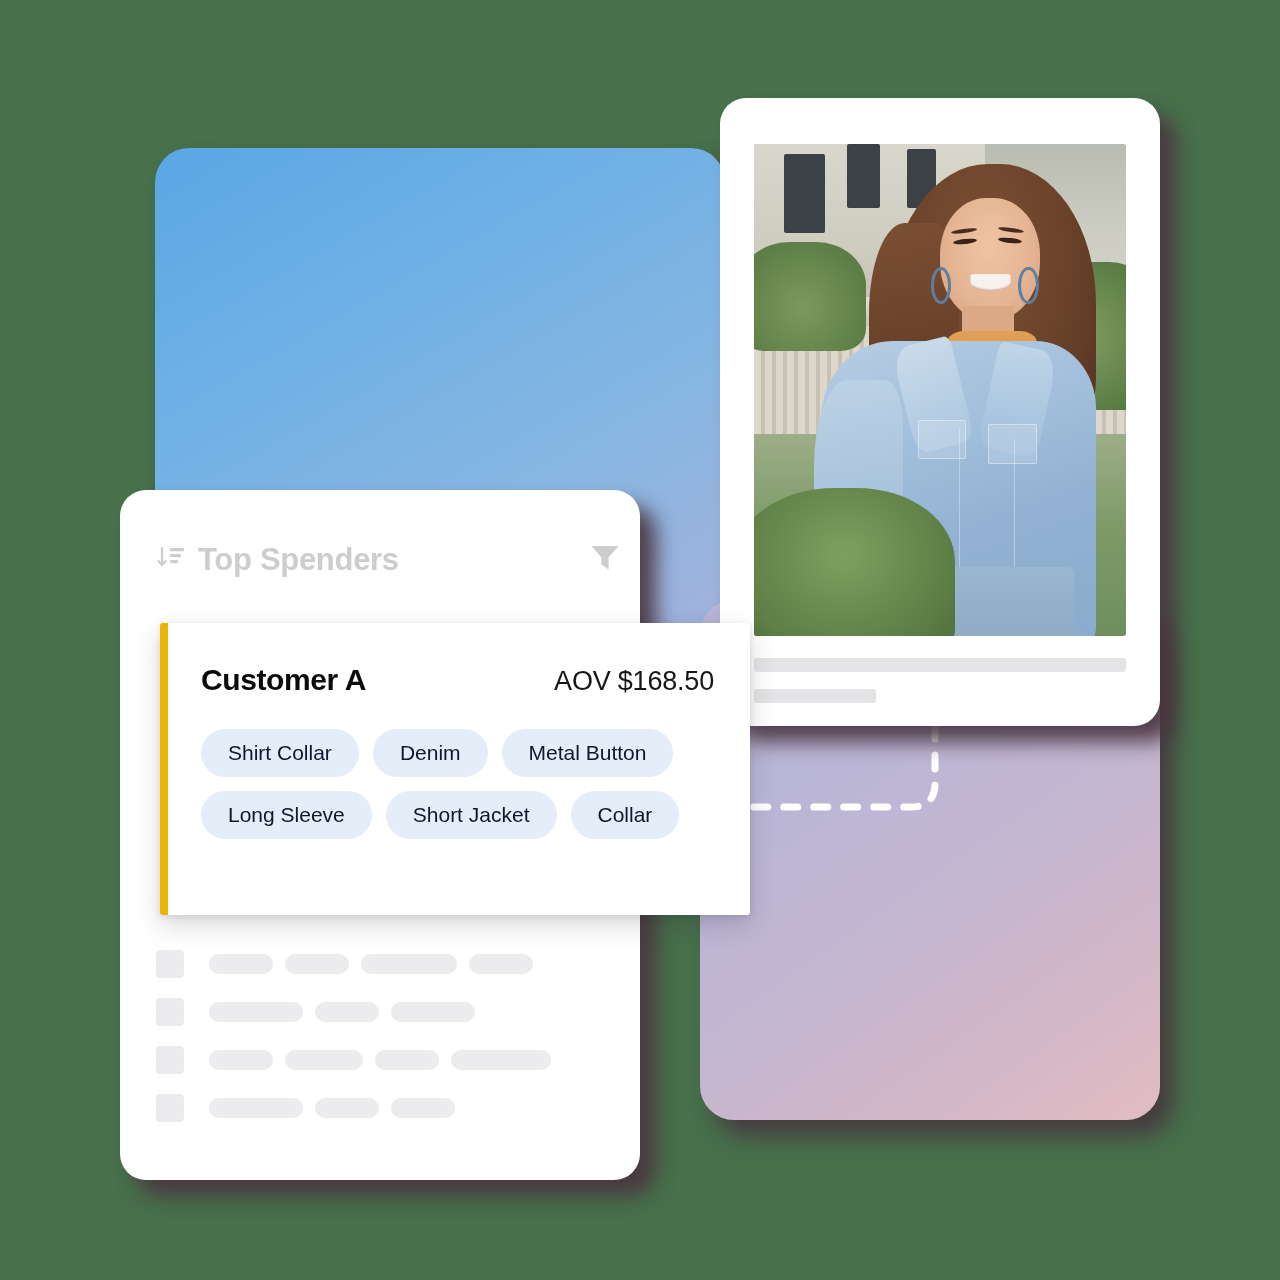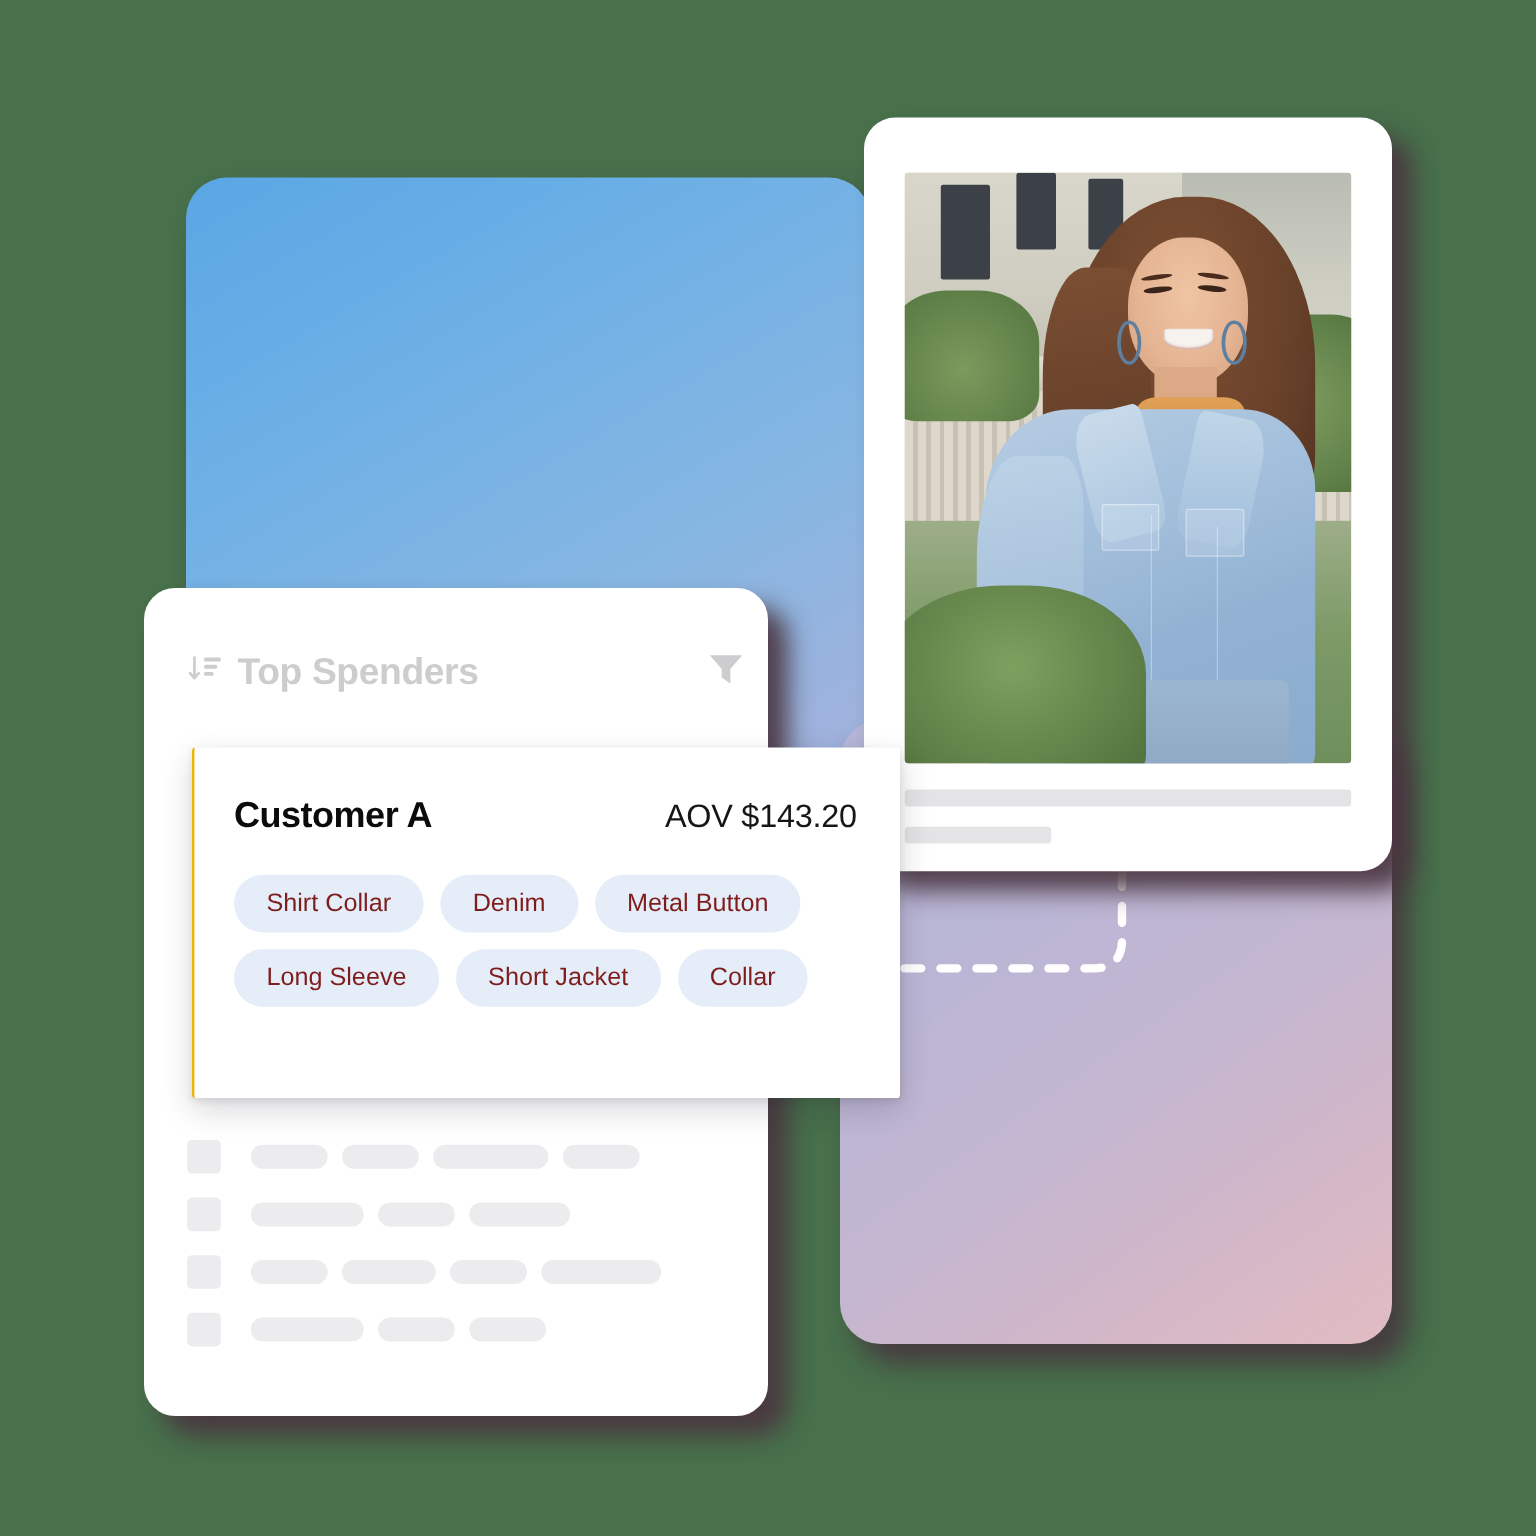--- a/index.html
+++ b/index.html
@@ -290,21 +290,21 @@
   }
 
   
   #customer-card {
     position: absolute;
     left: 160px;
     top: 623px;
     width: 590px;
     height: 292px;
     background: #ffffff;
-    border-left: 2px solid #eab308;
+    border-left: 8px solid #eab308;
     border-radius: 3px;
     box-shadow: 0 10px 26px rgba(40, 35, 50, 0.18),
                 0 2px 6px rgba(40, 35, 50, 0.10);
     padding: 40px 36px 0 33px;
   }
 
   #customer-row {
     display: flex;
     align-items: baseline;
     justify-content: space-between;
@@ -323,21 +323,21 @@
     letter-spacing: -0.2px;
   }
 
   .tag-row {
     display: flex;
     gap: 14px;
     margin-bottom: 14px;
   }
   .tag-pill {
     background: #e4edf8;
-    color: #7f1d1d;
+    color: #0f172a;
     font-size: 21px;
     font-weight: 500;
     border-radius: 30px;
     padding: 13px 27px;
     white-space: nowrap;
     line-height: 1.05;
   }
 </style>
 </head>
 <body>
@@ -437,21 +437,21 @@
         <div class="skel-bar" style="width:94px"></div>
         <div class="skel-bar" style="width:64px"></div>
         <div class="skel-bar" style="width:64px"></div>
       </div>
     </div>
   </div>
 
   <div id="customer-card">
     <div id="customer-row">
       <span id="customer-name">Customer A</span>
-      <span id="customer-aov">AOV $143.20</span>
+      <span id="customer-aov">AOV $168.50</span>
     </div>
 
     <div class="tag-row">
       <span class="tag-pill">Shirt Collar</span>
       <span class="tag-pill">Denim</span>
       <span class="tag-pill">Metal Button</span>
     </div>
     <div class="tag-row">
       <span class="tag-pill">Long Sleeve</span>
       <span class="tag-pill">Short Jacket</span>

